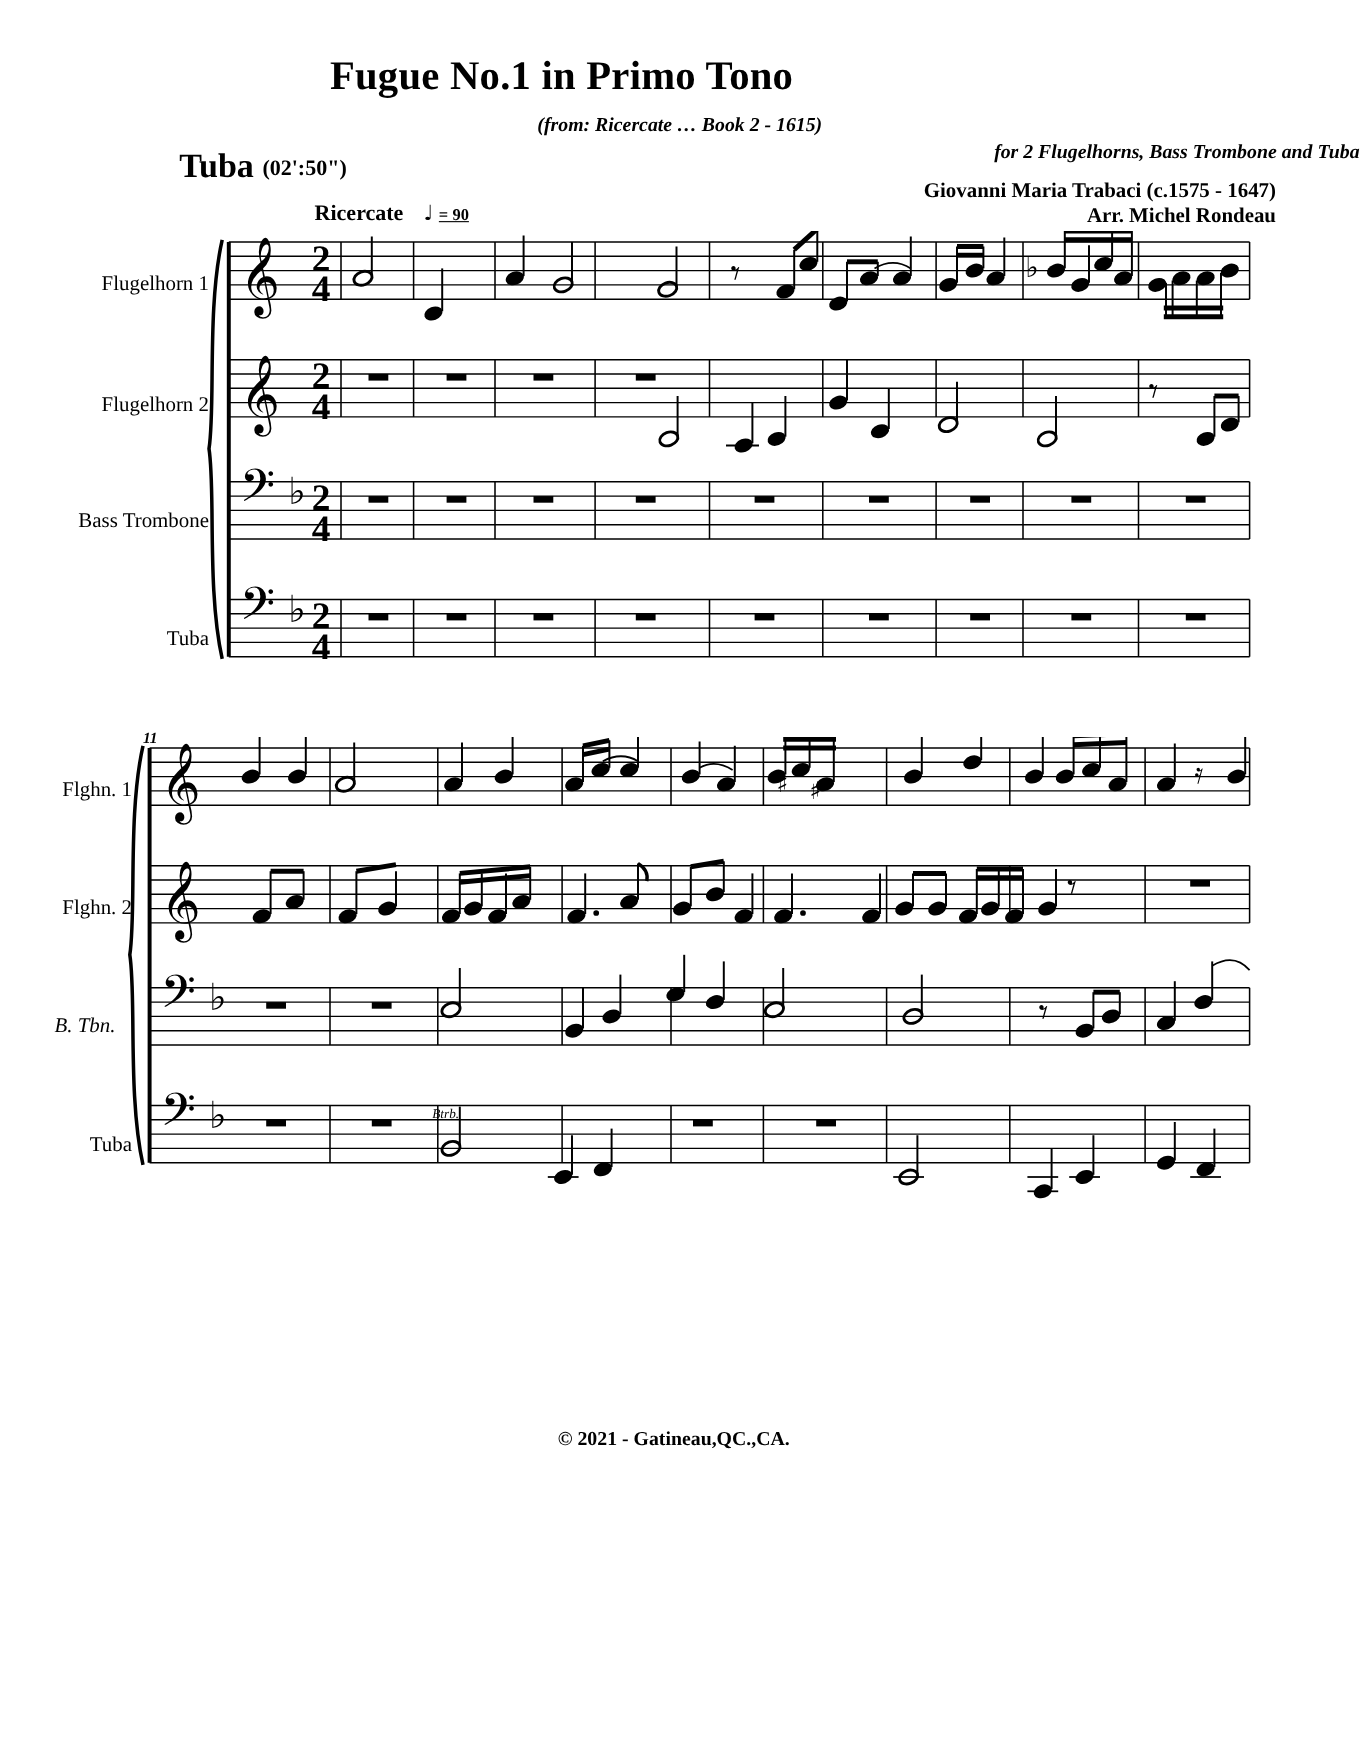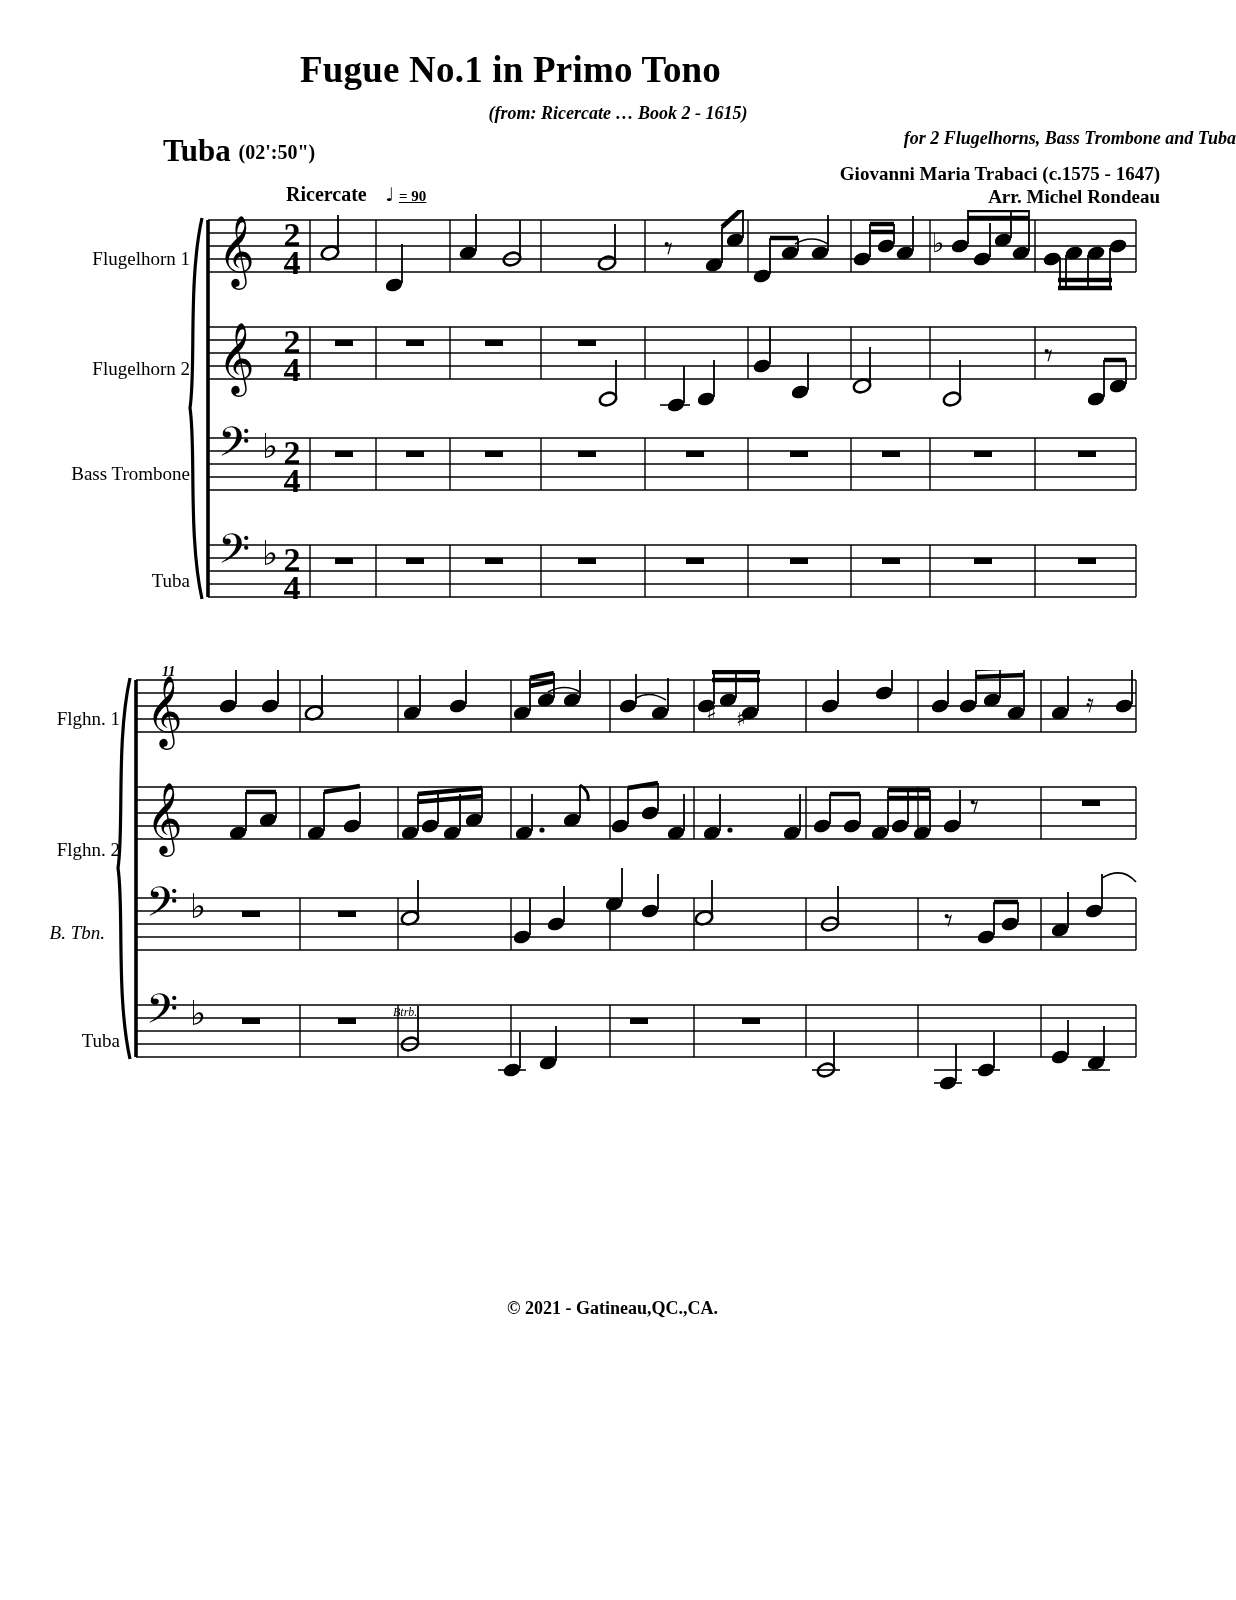--- a/index.html
+++ b/index.html
@@ -389,25 +389,25 @@
         <rect x="790" y="348" width="18" height="6"></rect>
         <rect x="882" y="348" width="18" height="6"></rect>
         <rect x="974" y="348" width="18" height="6"></rect>
         <rect x="1078" y="348" width="18" height="6"></rect>
       </g>
     </svg>
   </div>
 
   <div class="system" id="system-2">
 
-    <div class="measure-number" style="top:-6px; left:162px;text-align:right;">11</div>
+    <div class="measure-number" style="top:-6px; left:130px;text-align:right;">11</div>
     <div class="btrb-label" style="top:335px; left:393px;">Btrb.</div>
 
     <div class="inst-name" style="top:38px; left:0; width:120px;">Flghn. 1</div>
-    <div class="inst-name" style="top:145px; left:0; width:120px;margin-top:24px;">Flghn. 2</div>
+    <div class="inst-name" style="top:145px; left:0; width:120px;">Flghn. 2</div>
     <div class="inst-name" style="top:252px; left:0; width:105px;font-style:italic;">B. Tbn.</div>
     <div class="inst-name" style="top:360px; left:0; width:120px;">Tuba</div>
 
     <svg width="1236" height="430" viewBox="0 0 1236 430">
       <g stroke="#000" stroke-width="1.3">
         <line x1="136" y1="10" x2="1136" y2="10"></line>
           <line x1="136" y1="23" x2="1136" y2="23"></line>
           <line x1="136" y1="36" x2="1136" y2="36"></line>
           <line x1="136" y1="49" x2="1136" y2="49"></line>
           <line x1="136" y1="62" x2="1136" y2="62"></line>

